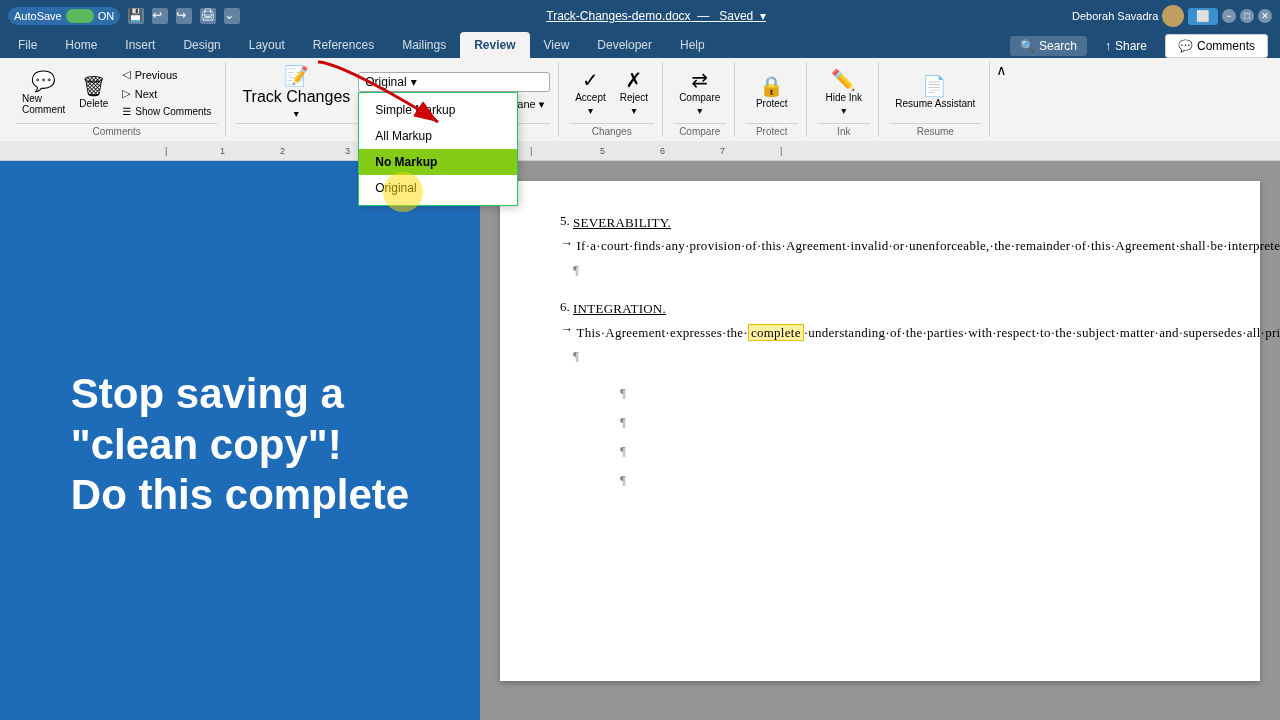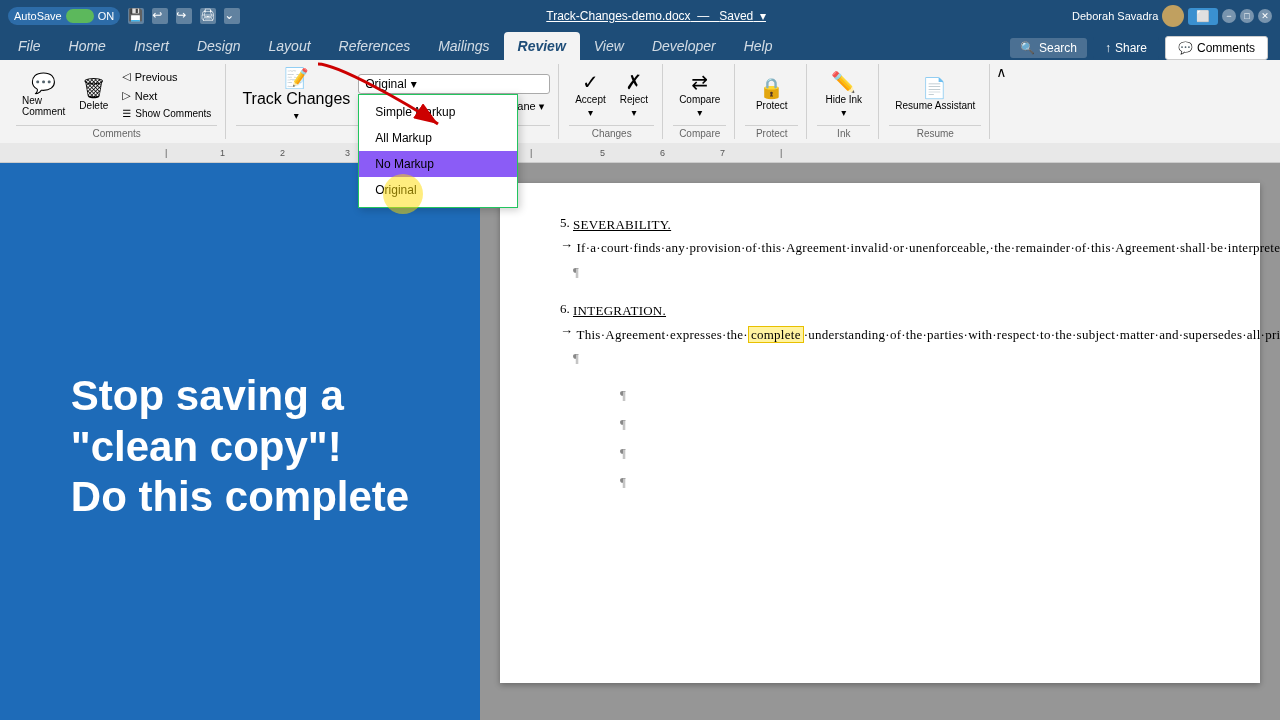--- a/index.html
+++ b/index.html
@@ -38,25 +38,24 @@
     .titlebar-icon { width: 16px; height: 16px; background: rgba(255,255,255,0.3); border-radius: 2px; display: inline-block; }
     .window-btn { width: 14px; height: 14px; border-radius: 50%; display: inline-flex; align-items: center; justify-content: center; font-size: 9px; cursor: pointer; }
     .win-min { background: rgba(255,255,255,0.4); }
     .win-max { background: rgba(255,255,255,0.4); }
     .win-close { background: rgba(255,255,255,0.4); }
     .user-info { display: flex; align-items: center; gap: 4px; font-size: 11px; }
     .avatar { width: 22px; height: 22px; border-radius: 50%; background: #c0a060; display: inline-block; }
     .ribbon-tabs { display: flex; align-items: flex-end; padding: 0 4px; background: #1e4d78; }
     .ribbon-tab {
       padding: 6px 14px;
-      font-size: 14px;
+      font-size: 12px;
       cursor: pointer;
       color: rgba(255,255,255,0.8);
       border-radius: 4px 4px 0 0;
-      font-style: italic;
     }
     .ribbon-tab.active {
       background: #f3f3f3;
       color: #1e4d78;
       font-weight: 600;
     }
 
     
     .ribbon-content {
       background: #f3f3f3;
@@ -122,21 +121,21 @@
       padding: 4px 0;
     }
     .dropdown-item {
       padding: 6px 16px;
       font-size: 12px;
       cursor: pointer;
       display: flex;
       align-items: center;
       gap: 8px;
     }
-    .dropdown-item.highlighted { background: #8b5cf6; font-weight: 400; }
+    .dropdown-item.highlighted { background: #84cc16; font-weight: 700; }
     .select-box {
       display: flex;
       align-items: center;
       border: 1px solid #aaa;
       background: white;
       padding: 2px 6px;
       border-radius: 3px;
       font-size: 12px;
       gap: 4px;
       cursor: pointer;

